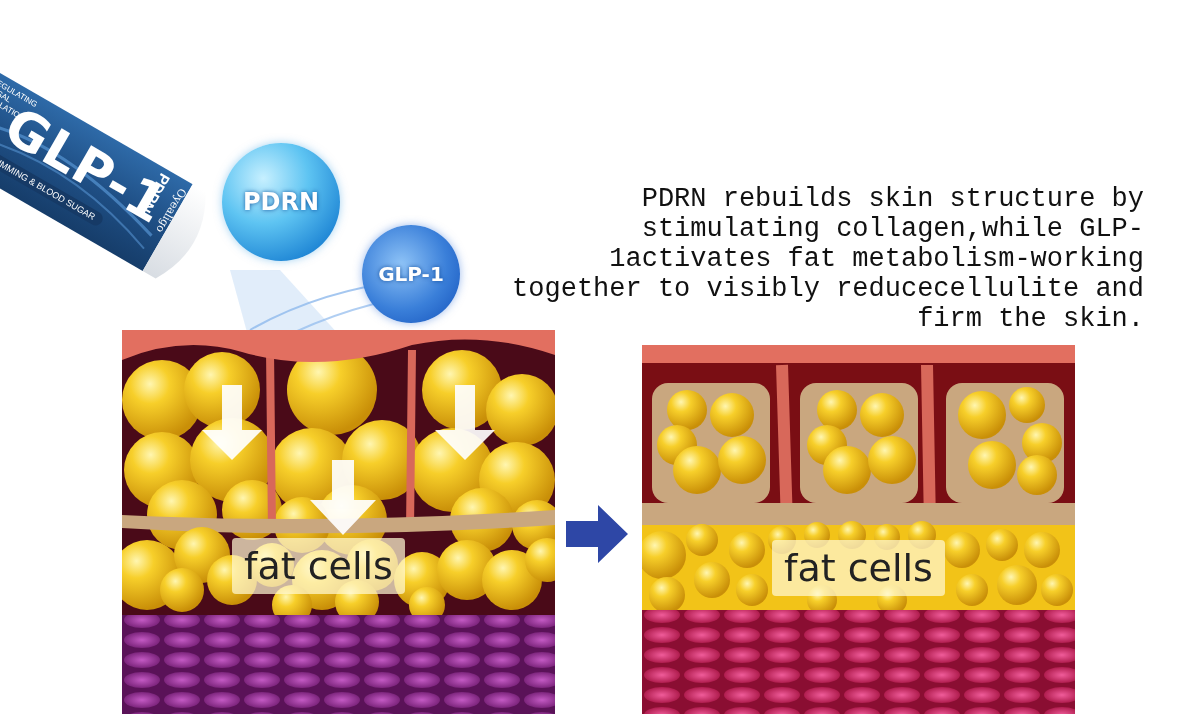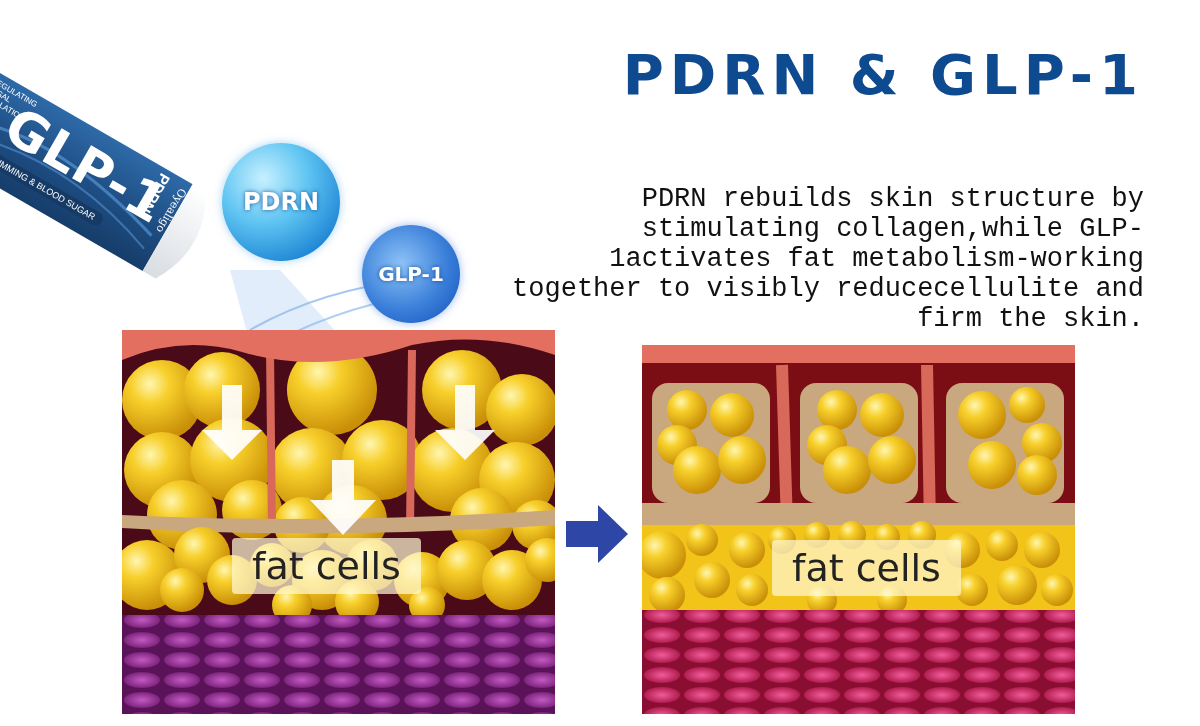--- a/index.html
+++ b/index.html
@@ -2,32 +2,31 @@
 <html><head>
 <meta charset="utf-8">
 <style>
   html, body { margin:0; padding:0; }
   body { width:1200px; height:726px; background:#ffffff; position:relative; overflow:hidden; font-family:"Liberation Sans", sans-serif; }
   .title { position:absolute; right:56px; top:44px; text-align:right; color:#0d4a8f; font-family:"DejaVu Sans", sans-serif; font-weight:bold; font-size:56px; line-height:62px; letter-spacing:6px; }
   .desc { position:absolute; right:56px; top:184px; width:640px; text-align:right; color:#111; font-family:Liberation Mono, monospace; font-size:27px; line-height:30px; }
   .panel { position:absolute; overflow:hidden; }
   .panel-before { left:122px; top:330px; width:433px; height:384px; }
   .panel-after { left:642px; top:345px; width:433px; height:369px; }
-  .label { position:absolute; background:rgba(255,248,210,0.72); color:#222; font-family:"DejaVu Sans", sans-serif; font-size:38px; padding:6px 20px; border-radius:4px; }
+  .label { position:absolute; background:rgba(255,248,210,0.72); color:#222; font-family:"DejaVu Sans", sans-serif; font-size:38px; padding:6px 12px; border-radius:4px; }
   .arrow-right { position:absolute; left:566px; top:505px; }
   .tube { position:absolute; left:-30px; top:50px; transform:rotate(30deg); transform-origin:0 0; }
   .bubble { position:absolute; border-radius:50%; display:flex; align-items:center; justify-content:center; color:#fff; font-family:"DejaVu Sans", sans-serif; font-weight:bold; text-shadow:0 0 4px rgba(0,60,140,0.8); }
   .bubble-pdrn { left:222px; top:143px; width:118px; height:118px; font-size:24px; background:radial-gradient(circle at 35% 30%, #c7f0ff 0%, #5ec4f2 40%, #1d84d4 80%, #a8d8f5 100%); box-shadow:0 0 8px rgba(80,170,230,0.5); }
   .bubble-glp { left:362px; top:225px; width:98px; height:98px; font-size:20px; background:radial-gradient(circle at 40% 40%, #8ec3f7 0%, #3a7fd9 55%, #1f5fc4 85%, #cfe4fa 100%); box-shadow:0 0 8px rgba(60,120,220,0.5); }
 </style>
 </head>
 <body>
 
 <div class="title">
-  <div>PDRN &amp; GLP-1</div>
 </div>
 
 <div class="desc">PDRN rebuilds skin structure by stimulating collagen,while GLP-1activates fat metabolism-working together to visibly reducecellulite and firm the skin.</div>
 
 <div class="tube">
   <svg width="300" height="110" viewBox="0 0 300 110">
     <defs>
       <linearGradient id="tubeg" x1="0" y1="0" x2="0" y2="1">
         <stop offset="0" stop-color="#2e6aa8"></stop>
         <stop offset="0.5" stop-color="#1f4f85"></stop>

